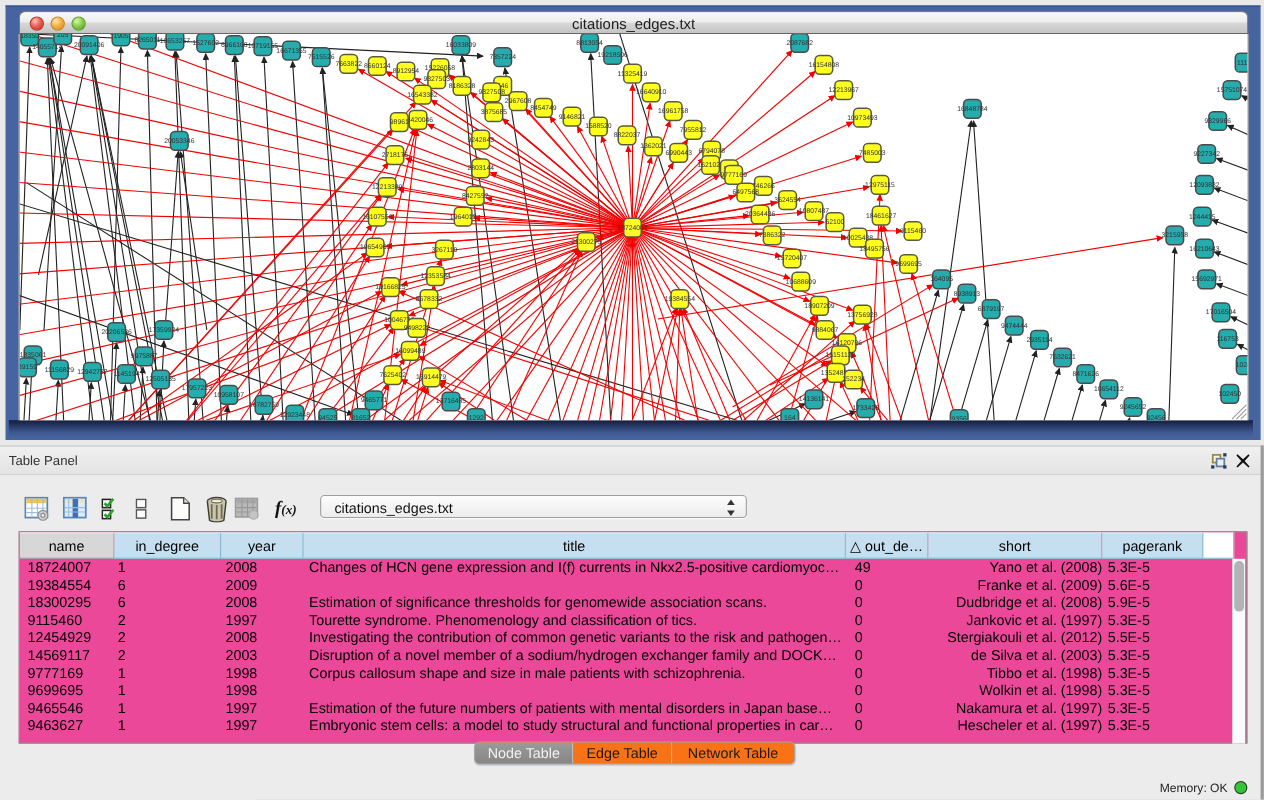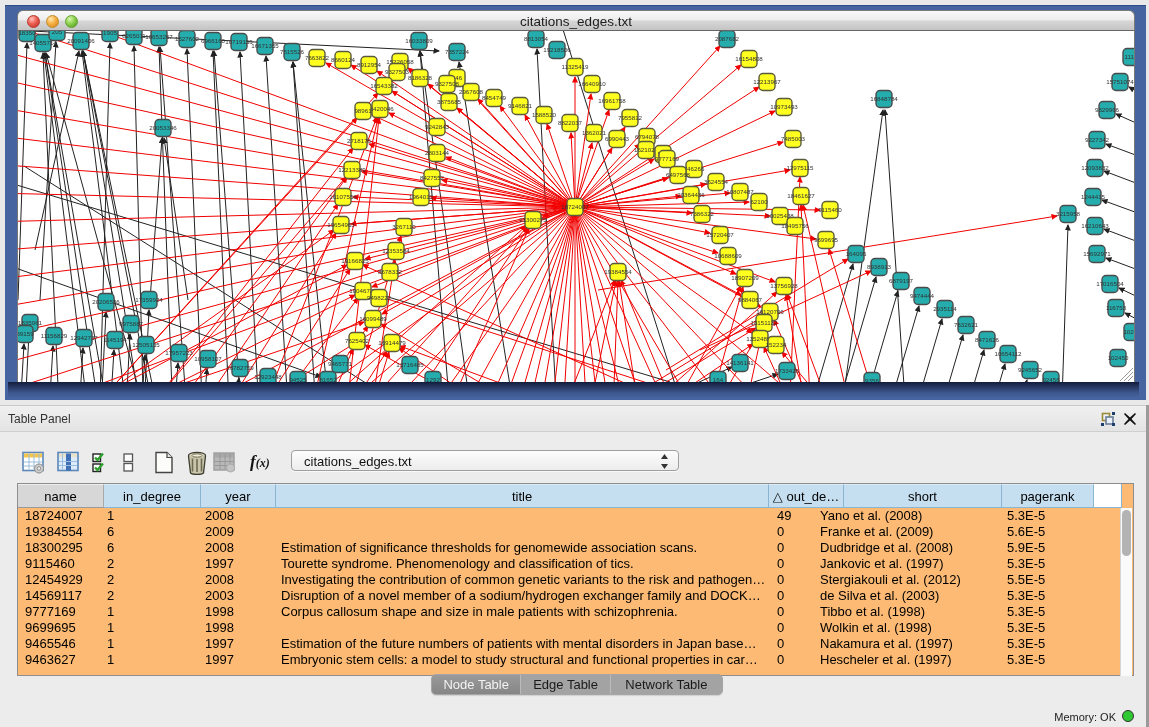--- a/index.html
+++ b/index.html
@@ -18,33 +18,33 @@
 
 #panelhead{position:absolute;left:0;top:405px;width:1149px;height:27px;background:linear-gradient(#f0f0f0,#e4e4e4);border-top:1px solid #c9c9c9;border-bottom:1px solid #cfcfcf}
 #panelhead .t{position:absolute;left:8px;top:6px;font-size:12px;color:#333}
 #panelbody{position:absolute;left:0;top:432px;width:1146px;height:295px;background:#ececec}
 #rightstrip{position:absolute;right:0;top:405px;width:3px;height:322px;background:#9a9a9a}
 
 .ic{position:absolute;top:451px}
 #combo{position:absolute;left:291px;top:450px;width:388px;height:21px;border:1px solid #9f9f9f;border-radius:4px;background:linear-gradient(#fdfdfd,#ececec);box-shadow:0 1px 0 rgba(255,255,255,.7)}
 #combo .txt{position:absolute;left:12px;top:3px;font-size:13px;color:#111}
 
-#tbl{position:absolute;left:17px;top:483px;width:1117px;height:193px;background:#fdba74;border:1px solid #8e8e8e}
+#tbl{position:absolute;left:17px;top:483px;width:1117px;height:193px;background:#ec4899;border:1px solid #8e8e8e}
 #thead{position:absolute;left:0;top:0;height:24px;width:1104px;display:flex;font-size:13px;color:#000}
 #thead div{background:#c6dff0;border-right:1px solid #8ab6d2;border-bottom:1px solid #8ab6d2;border-top:1px solid #d9ecf8;text-align:center;line-height:23px;overflow:hidden;white-space:nowrap}
 #rowsbox{position:absolute;left:0;top:24px;width:1104px}
 .tr{position:relative;height:16px;font-size:13px;color:#000;white-space:nowrap}
 .tr div{position:absolute;top:0;height:16px;line-height:15px;overflow:hidden}
 .c0{left:7px;width:80px} .c1{left:89px;width:90px} .c2{left:187px;width:80px}
 .c3{left:263px;width:490px} .c4{left:759px;width:70px}
-.c5{left:802px;width:158px;text-align:left} .c6{left:989px;width:100px}
+.c5{left:826px;width:158px;text-align:right} .c6{left:989px;width:100px}
 #vsb{position:absolute;right:1px;top:24px;width:12px;height:168px;background:#fafafa;border-left:1px solid #d5d5d5}
 #vsb .th{position:absolute;left:1px;top:2px;width:9px;height:46px;border-radius:5px;background:#b3b3b3}
 
-#tabs{position:absolute;left:431px;top:674px;width:292px;height:21px;border:1px solid #a6a6a6;border-radius:5px;background:#a3a3a3;font-size:13px;display:flex;overflow:hidden;box-shadow:0 1px 1px rgba(0,0,0,.12)}
+#tabs{position:absolute;left:431px;top:674px;width:292px;height:21px;border:1px solid #a6a6a6;border-radius:5px;background:#f97316;font-size:13px;display:flex;overflow:hidden;box-shadow:0 1px 1px rgba(0,0,0,.12)}
 #tabs div{line-height:20px;text-align:center;color:#1a1a1a}
 #tabs .sel{background:linear-gradient(#9a9a9a,#868686);color:#f2f2f2}
 #tabs .sep{width:1px;background:#bbb;height:100%}
 #mem{position:absolute;right:33px;top:711px;font-size:11px;color:#222}
 #memdot{position:absolute;right:15px;top:710px;width:12px;height:12px;border-radius:50%;background:#2fc832;border:1px solid #333}
 </style></head><body>
 <div id="stage">
   <div id="desktop"></div>
   <div id="shadow"></div>
   <div id="win">
@@ -918,20 +918,21 @@
       <div style="width:75px">△ out_de…</div>
       <div style="width:158px">short</div>
       <div style="width:92px">pagerank</div>
       <div style="flex:1;background:#fff;border-top:none"></div>
     </div>
     <div id="rowsbox">
         <div class="tr">
           <div class="c0">18724007</div>
           <div class="c1">1</div>
           <div class="c2">2008</div>
+          <div class="c3">Changes of HCN gene expression and I(f) currents in Nkx2.5-positive cardiomyoc…</div>
           <div class="c4">49</div>
           <div class="c5">Yano et al. (2008)</div>
           <div class="c6">5.3E-5</div>
         </div>
         <div class="tr">
           <div class="c0">19384554</div>
           <div class="c1">6</div>
           <div class="c2">2009</div>
           <div class="c4">0</div>
           <div class="c5">Franke et al. (2009)</div>

